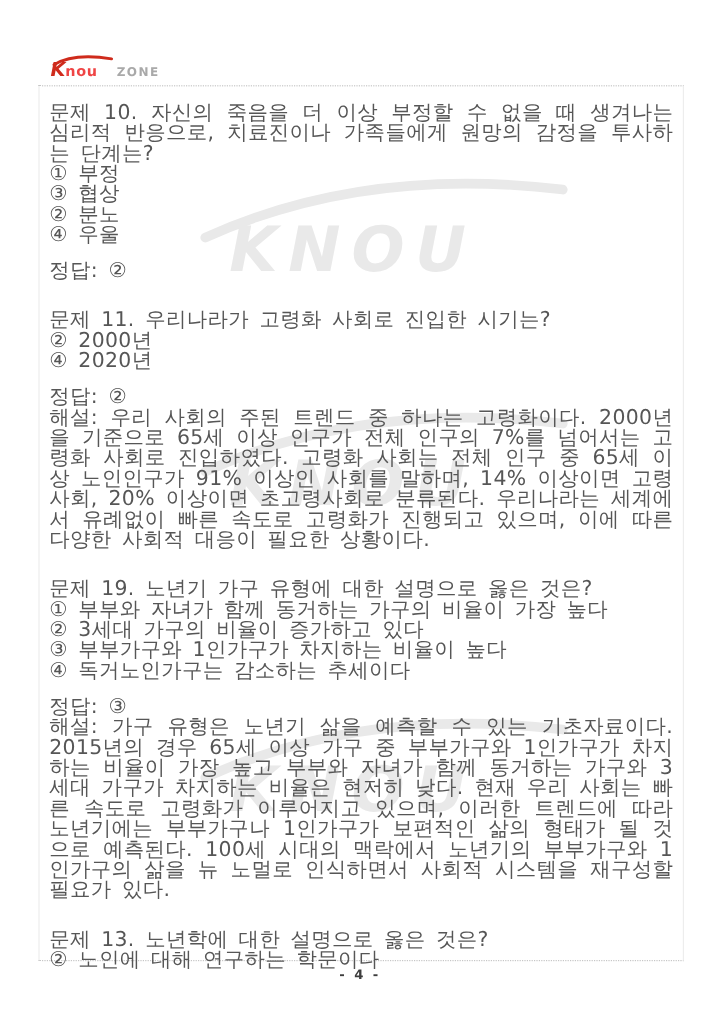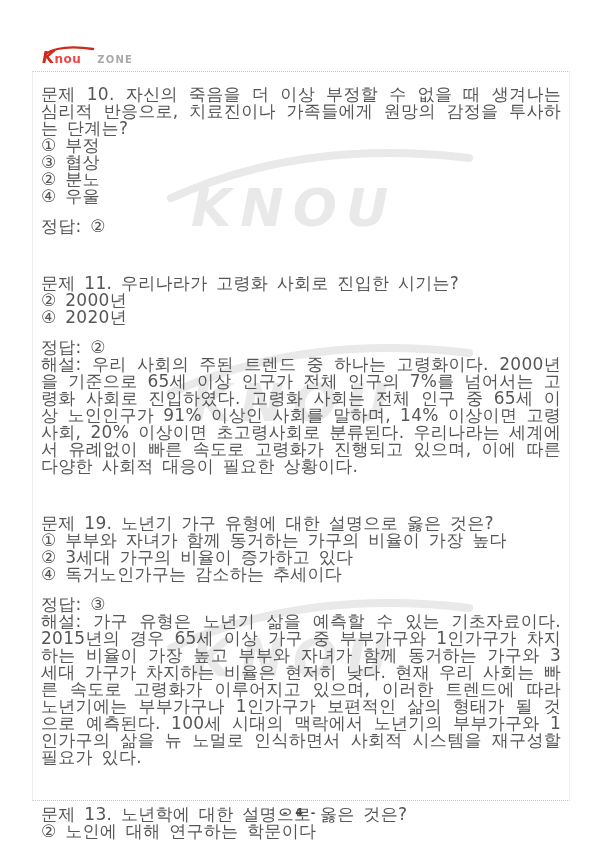--- a/index.html
+++ b/index.html
@@ -55,21 +55,21 @@
   
   .content {
     position: relative;
     z-index: 1;
     padding: 14px 8px 0 8px;
     font-size: 17px;
     line-height: 17px;
     letter-spacing: 0.3px;
     word-spacing: 3px;
   }
-  .question + .question { margin-top: 40px; }
+  .question + .question { margin-top: 24px; }
   .q-title { text-align: justify; }
   .q-option { text-align: left; }
   .answer-line { margin-top: 13px; }
   .explanation { text-align: justify; }
 
   
   .footer {
     position: absolute;
     top: 806px; left: 0;
     width: 600px;
@@ -123,20 +123,21 @@
       <p class="q-option">② 2000년</p>
       <p class="q-option">④ 2020년</p>
       <p class="answer-line">정답: ②</p>
       <p class="explanation">해설: 우리 사회의 주된 트렌드 중 하나는 고령화이다. 2000년을 기준으로 65세 이상 인구가 전체 인구의 7%를 넘어서는 고령화 사회로 진입하였다. 고령화 사회는 전체 인구 중 65세 이상 노인인구가 91% 이상인 사회를 말하며, 14% 이상이면 고령사회, 20% 이상이면 초고령사회로 분류된다. 우리나라는 세계에서 유례없이 빠른 속도로 고령화가 진행되고 있으며, 이에 따른 다양한 사회적 대응이 필요한 상황이다.</p>
     </section>
 
     <section class="question">
       <p class="q-title">문제 19. 노년기 가구 유형에 대한 설명으로 옳은 것은?</p>
       <p class="q-option">① 부부와 자녀가 함께 동거하는 가구의 비율이 가장 높다</p>
       <p class="q-option">② 3세대 가구의 비율이 증가하고 있다</p>
+      <p class="q-option">③ 부부가구와 1인가구가 차지하는 비율이 높다</p>
       <p class="q-option">④ 독거노인가구는 감소하는 추세이다</p>
       <p class="answer-line">정답: ③</p>
       <p class="explanation">해설: 가구 유형은 노년기 삶을 예측할 수 있는 기초자료이다. 2015년의 경우 65세 이상 가구 중 부부가구와 1인가구가 차지하는 비율이 가장 높고 부부와 자녀가 함께 동거하는 가구와 3세대 가구가 차지하는 비율은 현저히 낮다. 현재 우리 사회는 빠른 속도로 고령화가 이루어지고 있으며, 이러한 트렌드에 따라 노년기에는 부부가구나 1인가구가 보편적인 삶의 형태가 될 것으로 예측된다. 100세 시대의 맥락에서 노년기의 부부가구와 1인가구의 삶을 뉴 노멀로 인식하면서 사회적 시스템을 재구성할 필요가 있다.</p>
     </section>
 
     <section class="question">
       <p class="q-title">문제 13. 노년학에 대한 설명으로 옳은 것은?</p>
       <p class="q-option">② 노인에 대해 연구하는 학문이다</p>
     </section>
 

